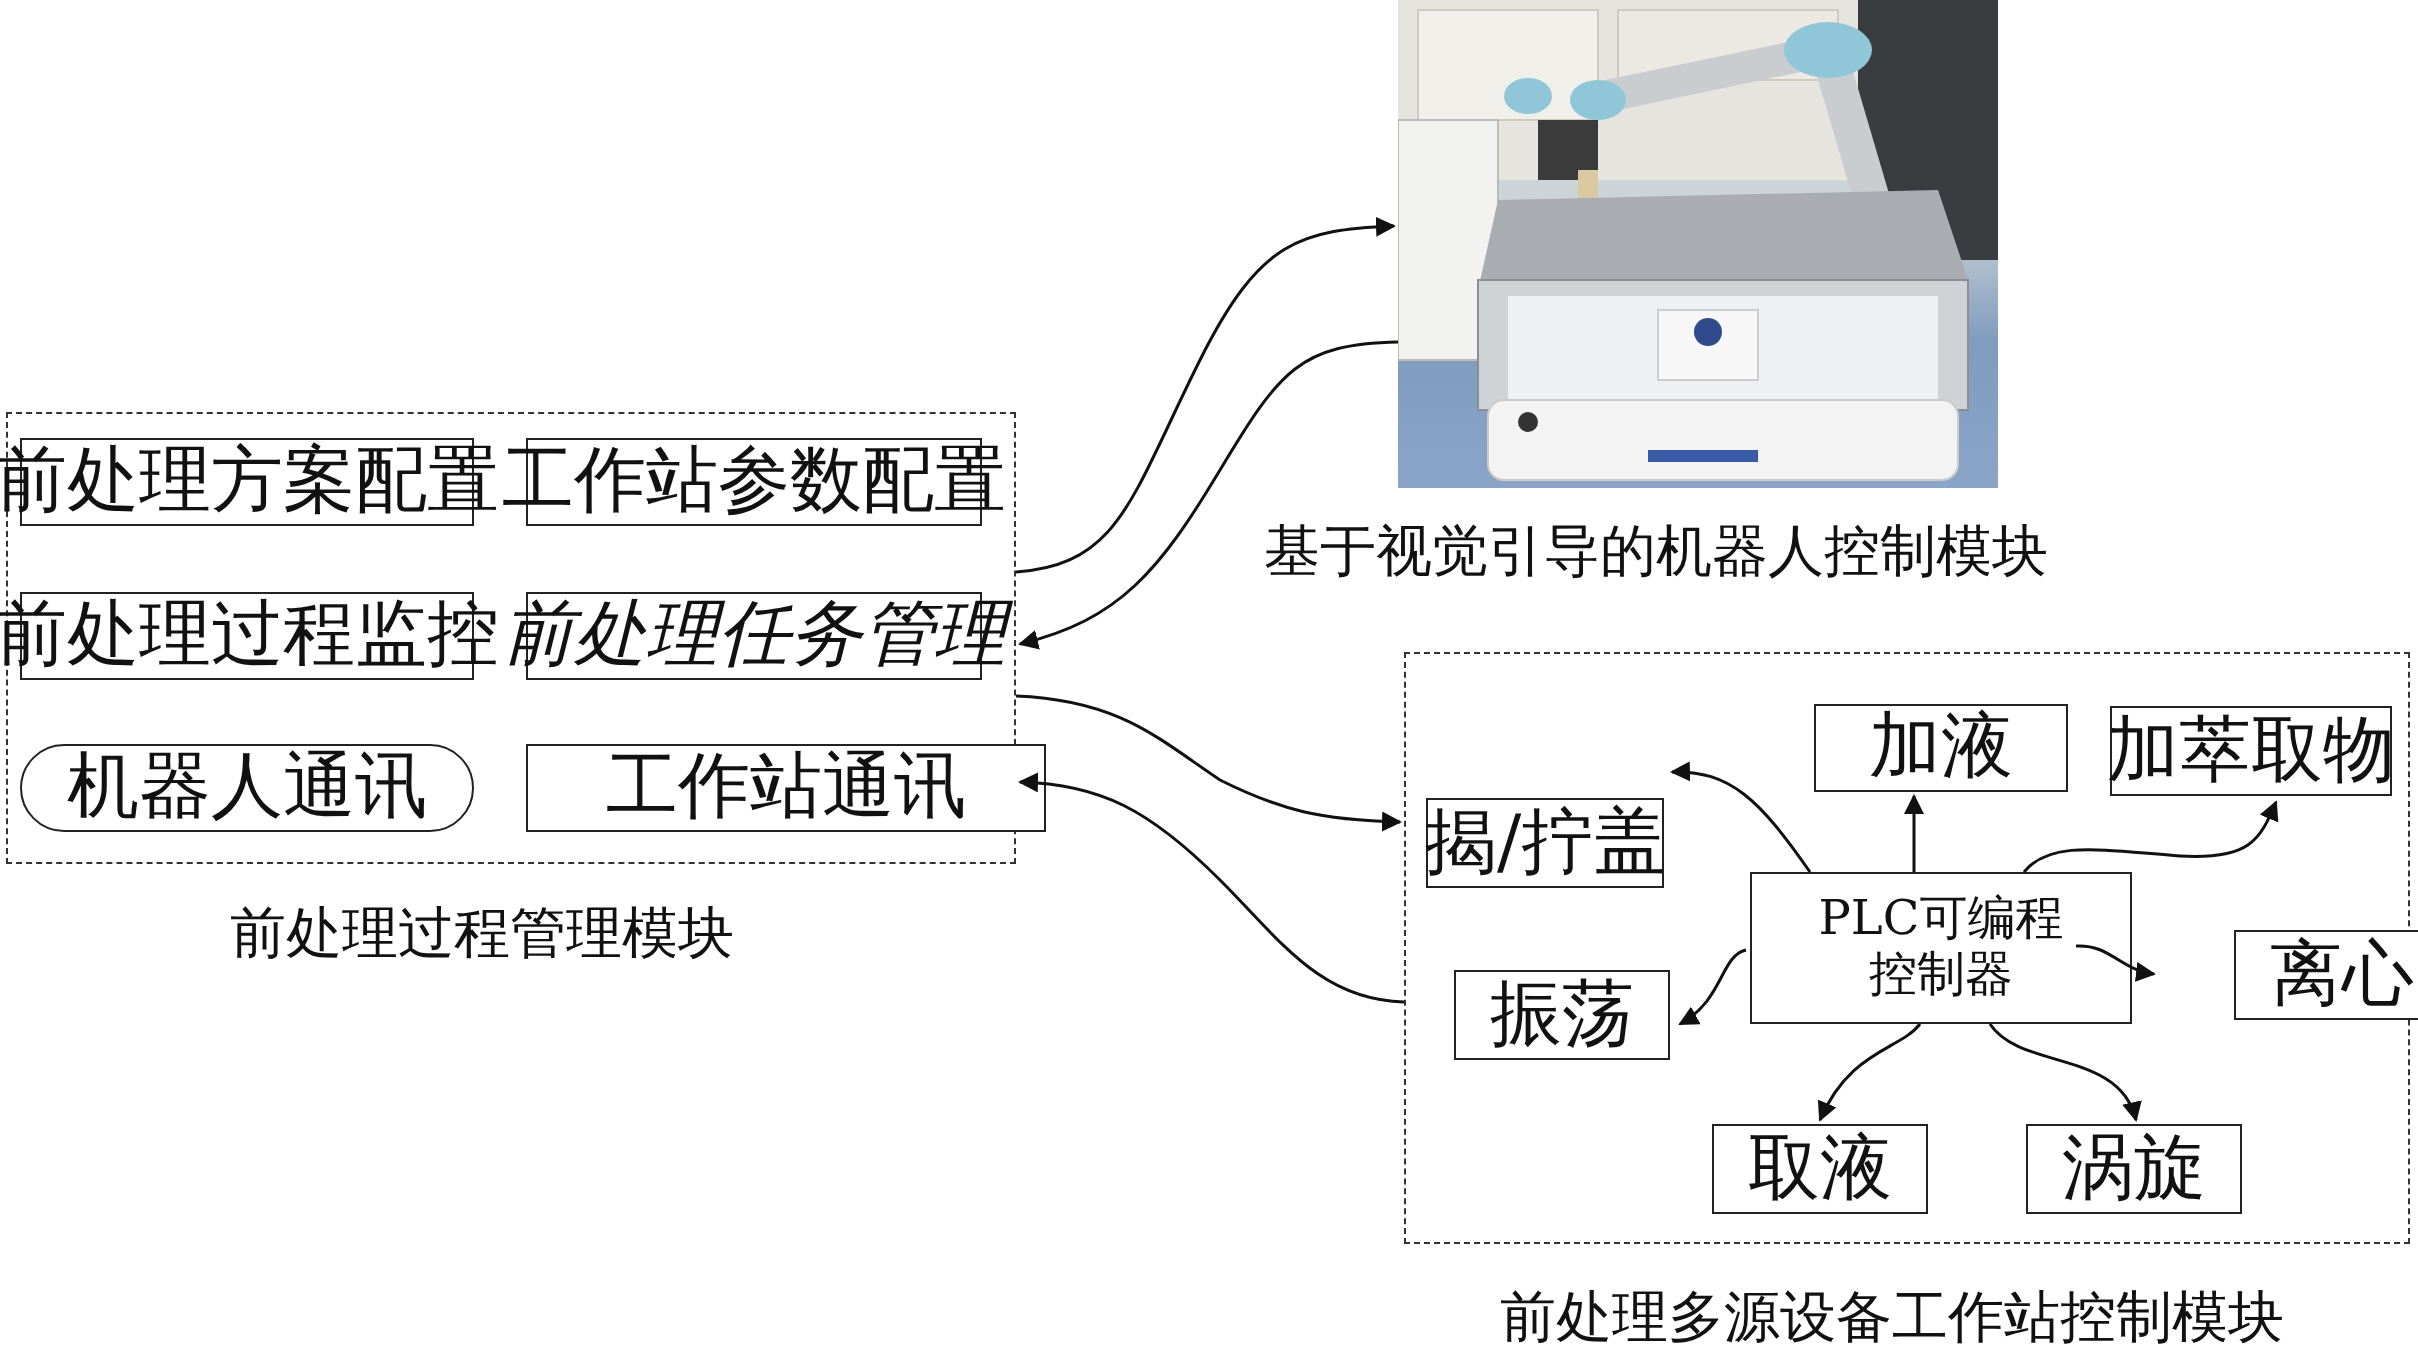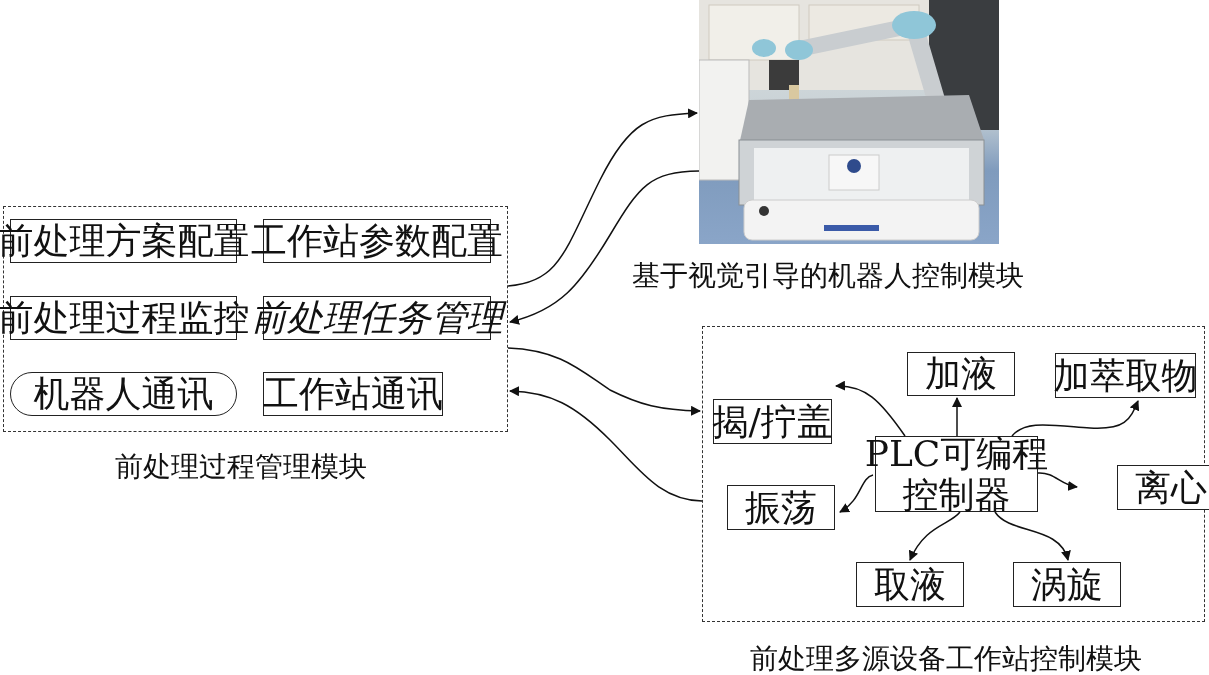--- a/index.html
+++ b/index.html
@@ -16,21 +16,21 @@
 </style>
 </head>
 <body>
 
 <div class="dashed" style="left:3px; top:206px; width:505px; height:226px;"></div>
 <div class="box" style="left:10px; top:219px; width:227px; height:44px;">前处理方案配置</div>
 <div class="box" style="left:263px; top:219px; width:228px; height:44px;">工作站参数配置</div>
 <div class="box" style="left:10px; top:296px; width:227px; height:44px;">前处理过程监控</div>
 <div class="box" style="left:263px; top:296px; width:228px; height:44px;font-style:italic;">前处理任务管理</div>
 <div class="box" style="left:10px; top:372px; width:227px; height:44px;border-radius:22px;">机器人通讯</div>
-<div class="box" style="left:263px; top:372px; width:180px; height:44px;">工作站通讯</div>
+<div class="box" style="left:263px; top:372px; width:260px; height:44px;">工作站通讯</div>
 <div class="caption" style="left:115px; top:448px;">前处理过程管理模块</div>
 
 <div class="photo">
   <svg width="300" height="244" viewBox="0 0 300 244">
     <rect x="0" y="0" width="300" height="90" fill="#e6e4df"></rect>
     <rect x="10" y="5" width="90" height="55" fill="#f1efe9" stroke="#cfcac0"></rect>
     <rect x="110" y="5" width="110" height="35" fill="#ece9e2" stroke="#cfcac0"></rect>
     <rect x="230" y="0" width="70" height="130" fill="#3a3d40"></rect>
     <rect x="0" y="60" width="50" height="120" fill="#f2f2f0" stroke="#bbb"></rect>
 
@@ -51,27 +51,27 @@
 
     <rect x="45" y="200" width="235" height="40" rx="8" fill="#f3f3f3" stroke="#ccc"></rect>
     <rect x="125" y="225" width="55" height="6" fill="#3a5aa8"></rect>
     <circle cx="65" cy="211" r="5" fill="#333"></circle>
   </svg>
 </div>
 <div class="caption" style="left:632px; top:257px;">基于视觉引导的机器人控制模块</div>
 
 <div class="dashed" style="left:702px; top:326px; width:503px; height:296px;"></div>
 <div class="box" style="left:713px; top:362px; width:119px; height:45px;margin-top:37px;">揭/拧盖</div>
-<div class="box" style="left:907px; top:352px; width:108px; height:44px;">加液</div>
+<div class="box" style="left:907px; top:352px; width:127px; height:44px;">加液</div>
 <div class="box" style="left:1055px; top:353px; width:141px; height:45px;text-align:right;">加萃取物</div>
 <div class="box" style="left:727px; top:485px; width:108px; height:45px;">振荡</div>
 <div class="box" style="left:1117px; top:465px; width:108px; height:45px;">离心</div>
 <div class="box" style="left:856px; top:562px; width:108px; height:45px;">取液</div>
 <div class="box" style="left:1013px; top:562px; width:108px; height:45px;">涡旋</div>
-<div class="box" style="left:875px; top:436px; width:163px; height:76px; flex-direction:column; font-size:36px;">
+<div class="box" style="left:875px; top:436px; width:191px; height:76px; flex-direction:column; font-size:24px;">
   <span>PLC可编程</span>
   <span>控制器</span>
 </div>
 <div class="caption" style="left:750px; top:640px;">前处理多源设备工作站控制模块</div>
 
 <svg id="arrows" width="1209" height="675" viewBox="0 0 1209 675">
   <defs>
     <marker id="ah" markerWidth="10" markerHeight="10" refX="9" refY="5" orient="auto" markerUnits="userSpaceOnUse">
       <path d="M0,0 L10,5 L0,10 z" fill="#111"></path>
     </marker>

